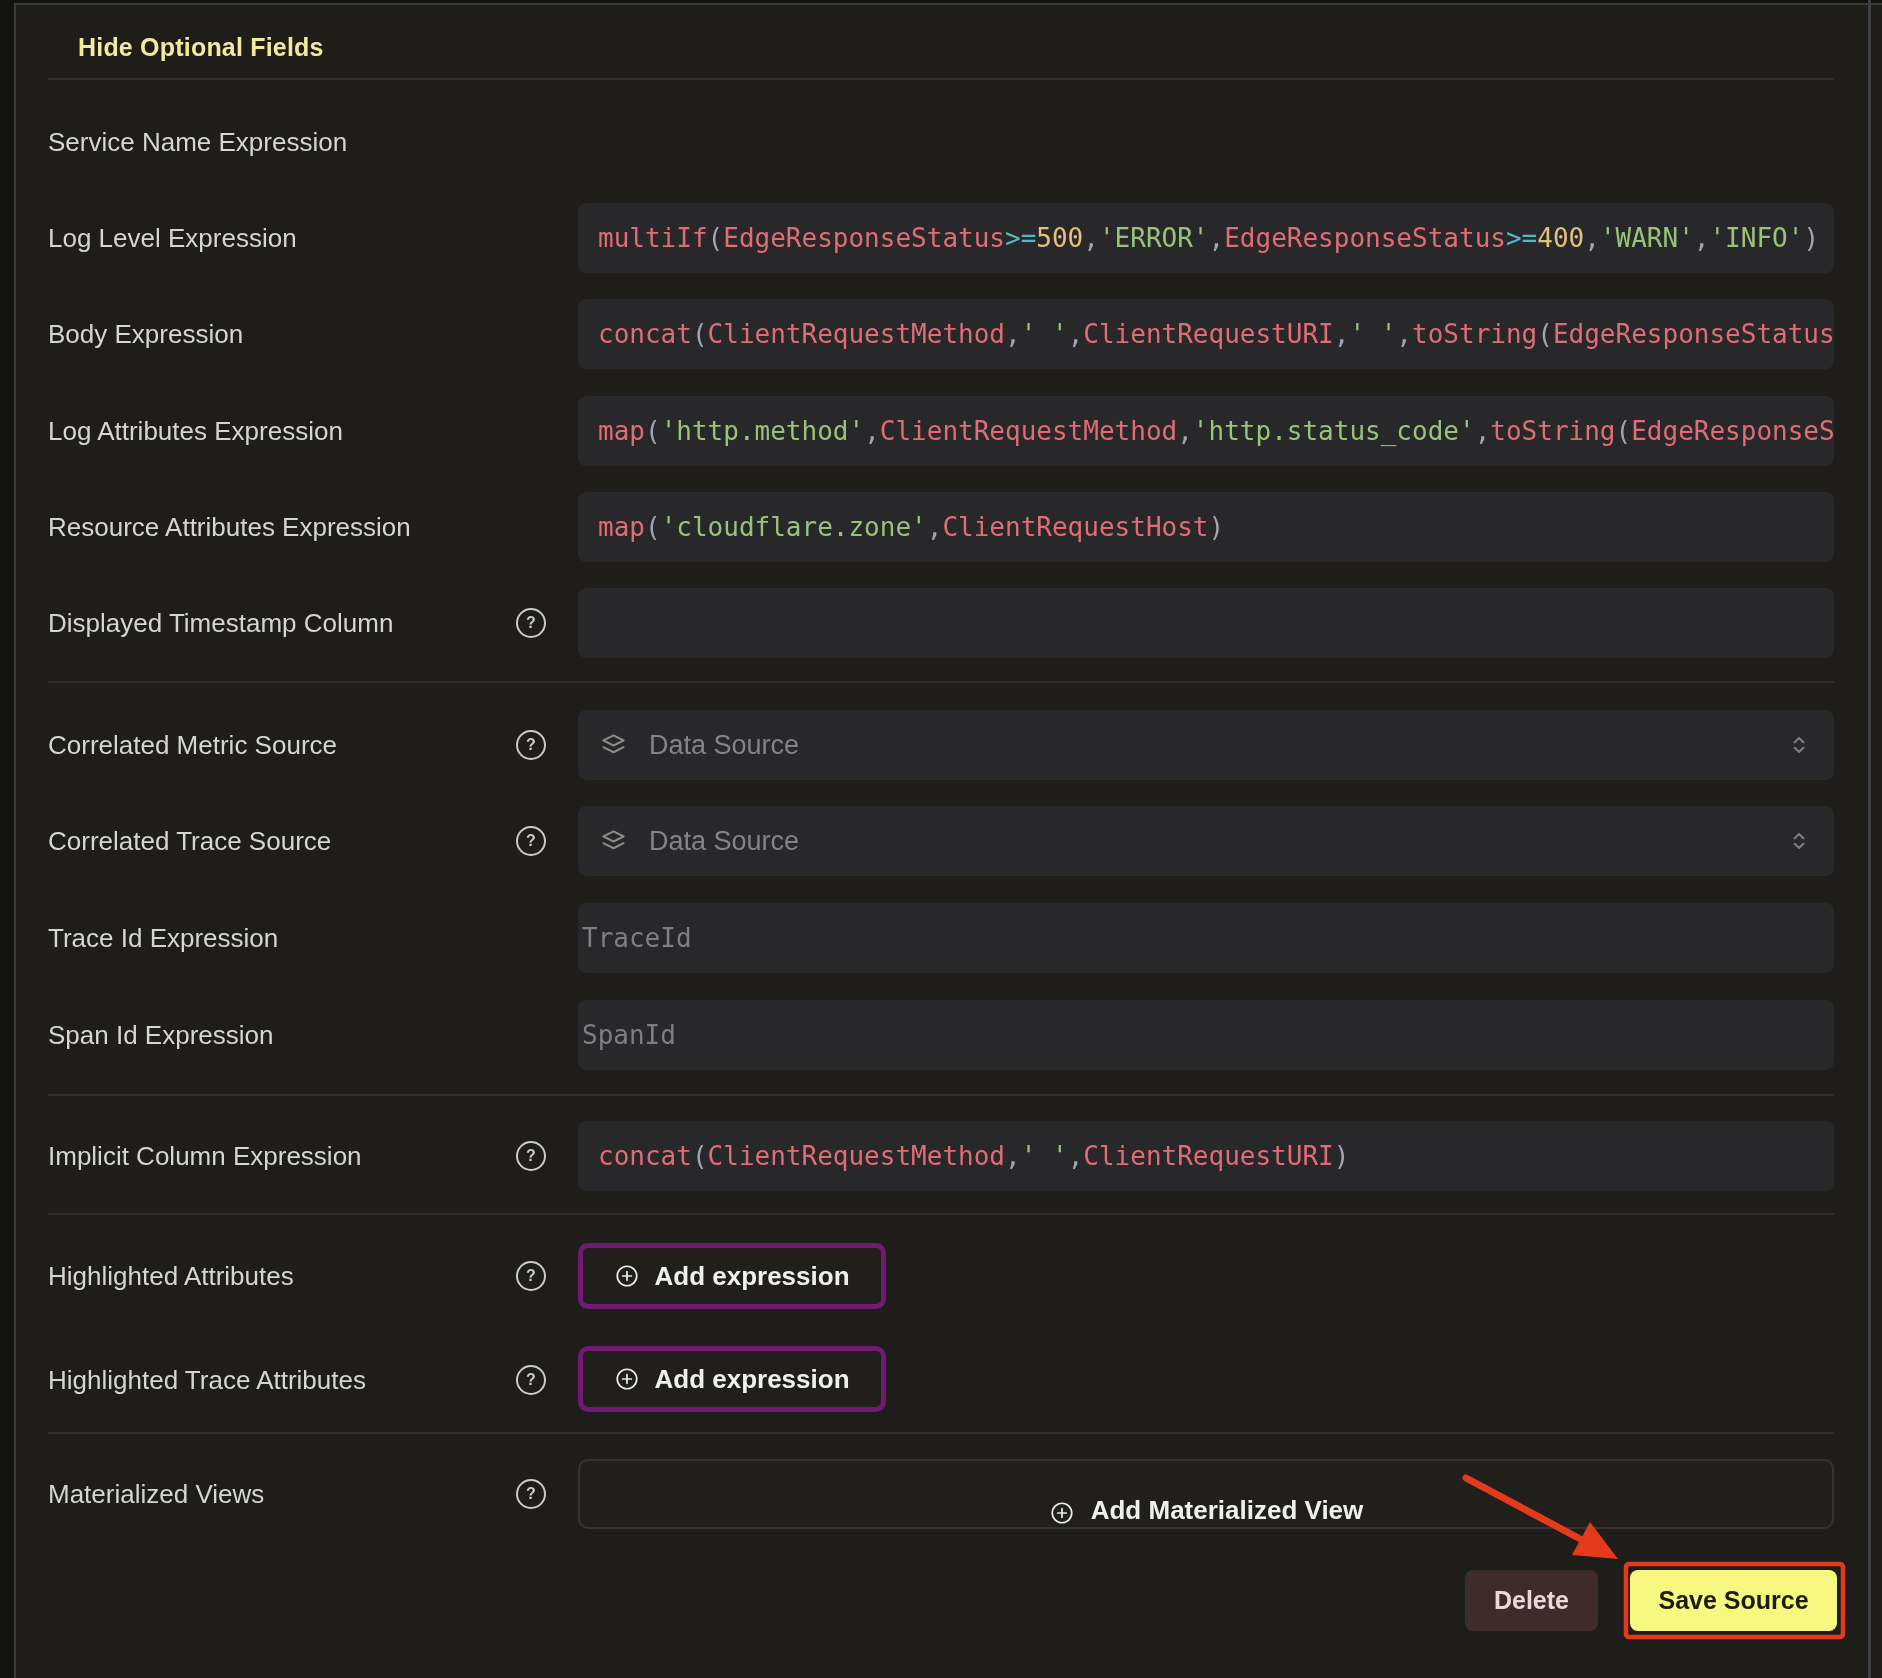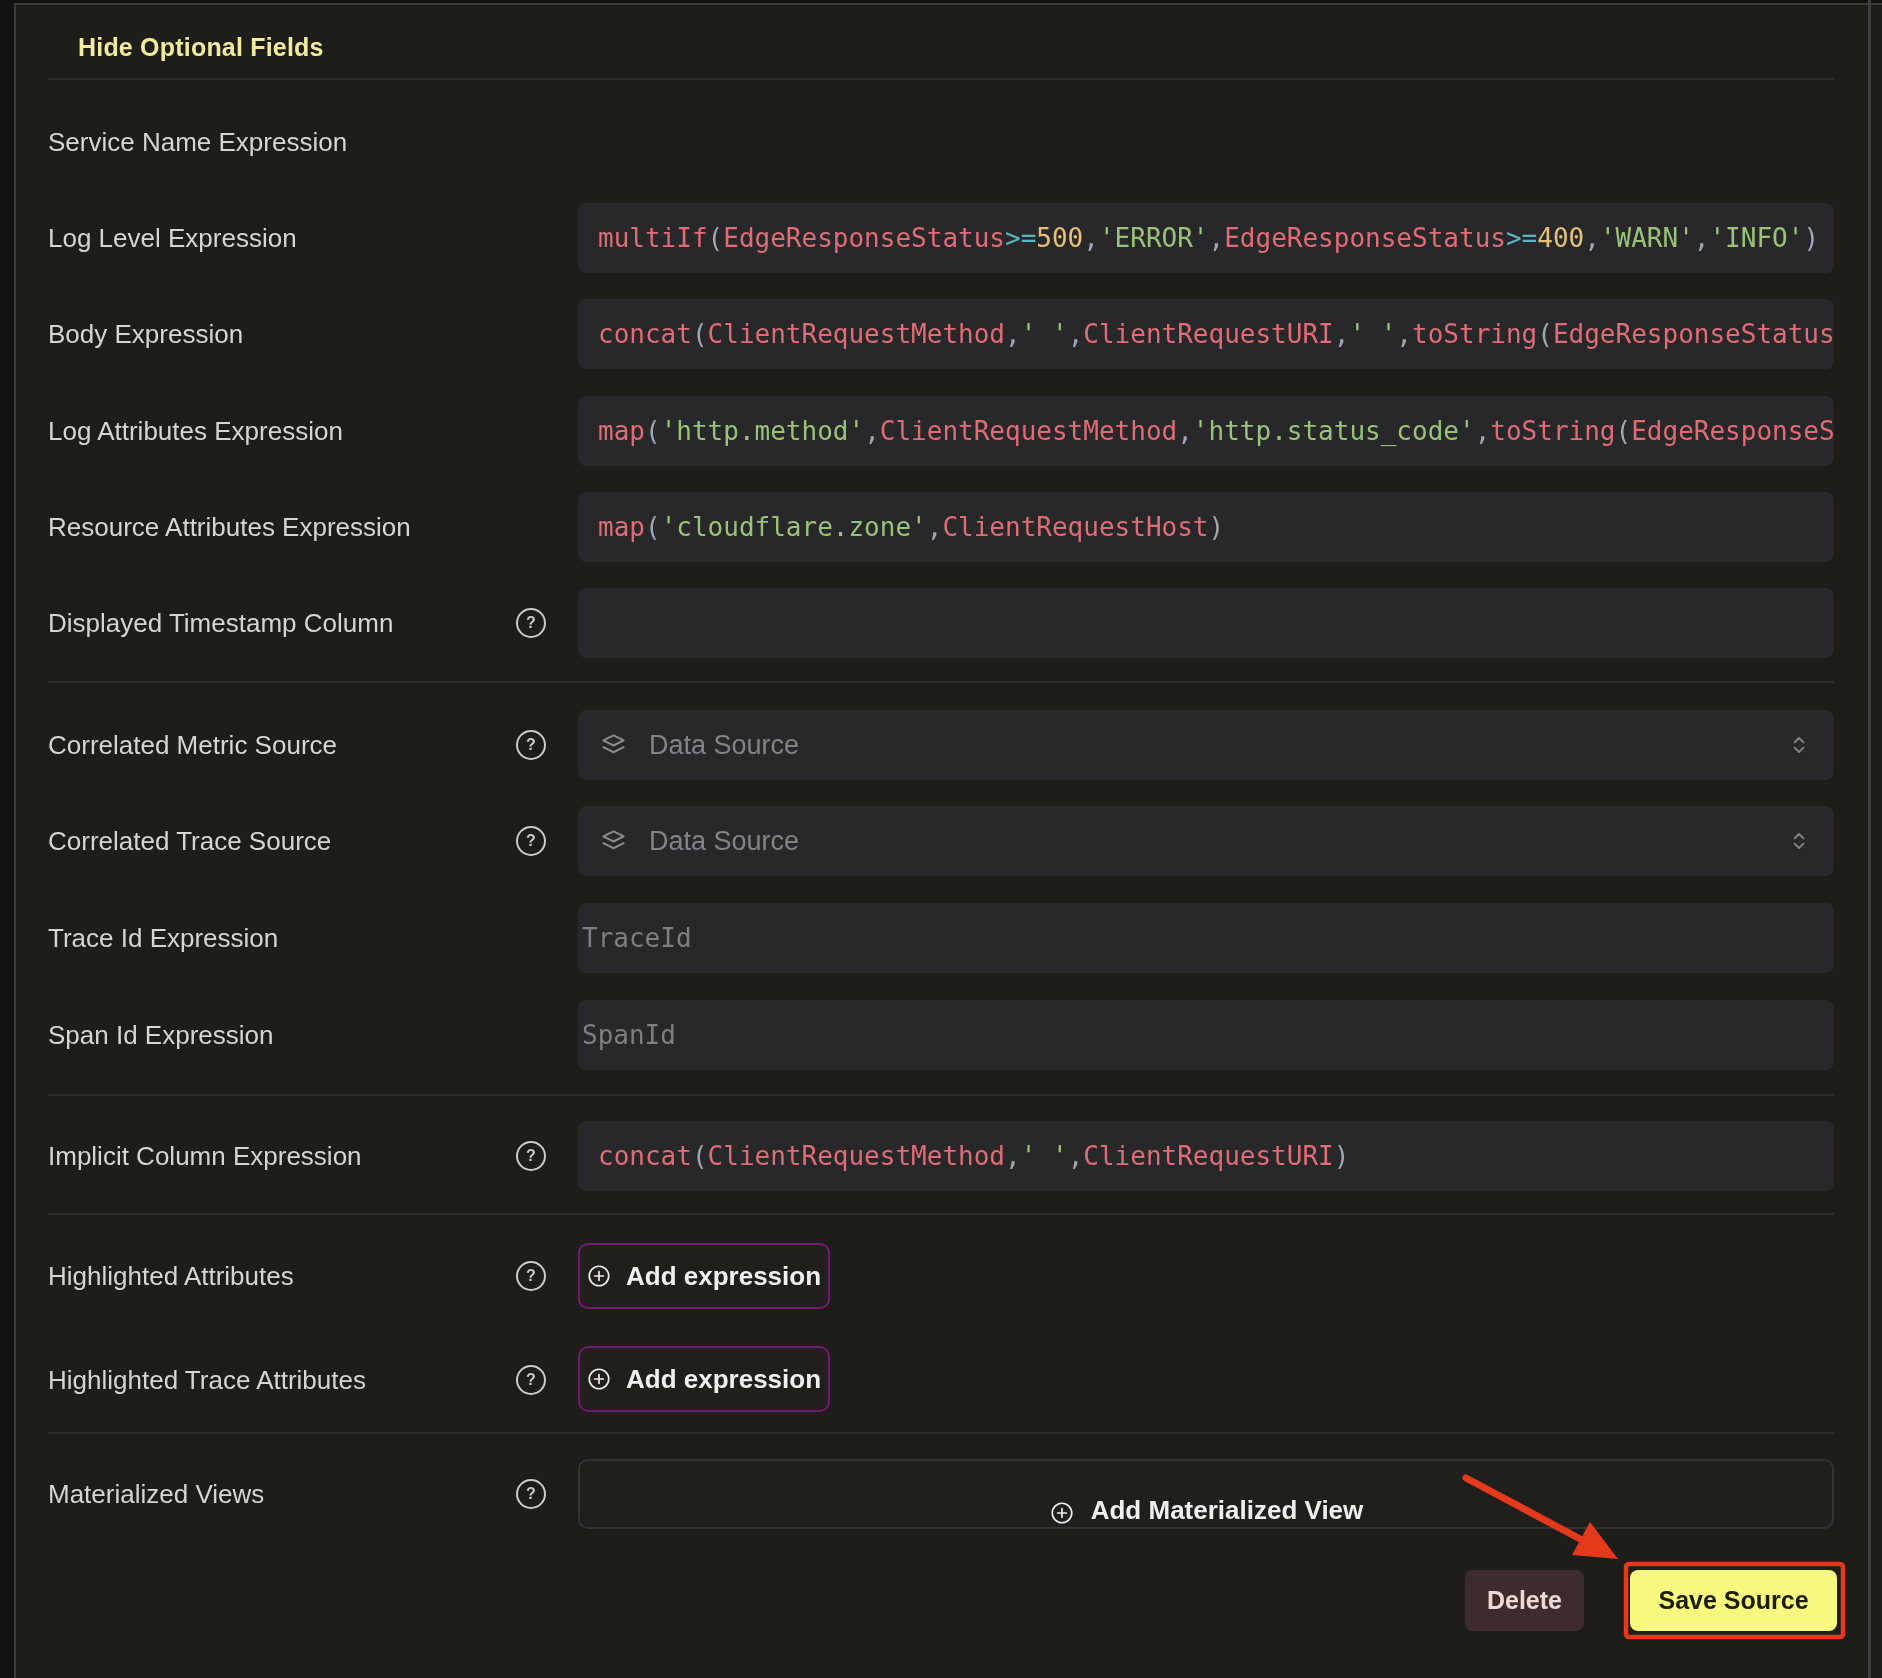--- a/index.html
+++ b/index.html
@@ -55,33 +55,33 @@
   .select{cursor:pointer;padding:0 22px;justify-content:center;}
   .select .licon{flex:0 0 auto;margin-right:22px;display:flex;}
   .select .ph{font-size:27px;color:#83838a;}
   .select .chev{margin-left:auto;display:flex;}
   input.field{
     border:none;outline:none;padding:0 4px;
     font-family:"DejaVu Sans Mono",monospace;font-size:26px;color:#d5d5d1;
   }
   input.field::placeholder{color:#7e7e83;opacity:1;}
   .add-btn{
-    position:absolute;left:530px;top:1px;width:252px;height:66px;
-    background:rgba(255,255,255,0.01);border:2px solid #701a75;border-radius:10px;
-    display:flex;align-items:center;justify-content:flex-start;gap:14px;
+    position:absolute;left:530px;top:1px;width:308px;height:66px;
+    background:rgba(255,255,255,0.01);border:5px solid #701a75;border-radius:10px;
+    display:flex;align-items:center;justify-content:center;gap:14px;
     color:#f0f0ee;font-weight:700;font-size:26px;font-family:inherit;cursor:pointer;
   }
   .wide-btn{
     position:absolute;left:530px;right:0;top:0;height:70px;
     background:rgba(255,255,255,0.01);border:2px solid #343436;border-radius:10px;
     display:flex;align-items:flex-end;justify-content:center;gap:16px;
     color:#f0f0ee;font-weight:700;font-size:26px;font-family:inherit;cursor:pointer;
   }
   .delete-btn{
-    position:absolute;left:1465px;top:1570px;width:119px;height:61px;
+    position:absolute;left:1465px;top:1570px;width:133px;height:61px;
     background:#3e2c2c;color:#eed7d4;border:none;border-radius:8px;
     font-weight:700;font-size:25px;font-family:inherit;cursor:pointer;
   }
   .save-btn{
     position:absolute;left:1630px;top:1570px;width:207px;height:61px;
     background:var(--save-bg);color:#1d1d05;border:none;border-radius:8px;
     font-weight:700;font-size:25px;font-family:inherit;cursor:pointer;
   }
   .scrollbar{
     position:absolute;left:1868px;top:0;width:3px;height:1678px;background:#3f3f41;cursor:pointer;

